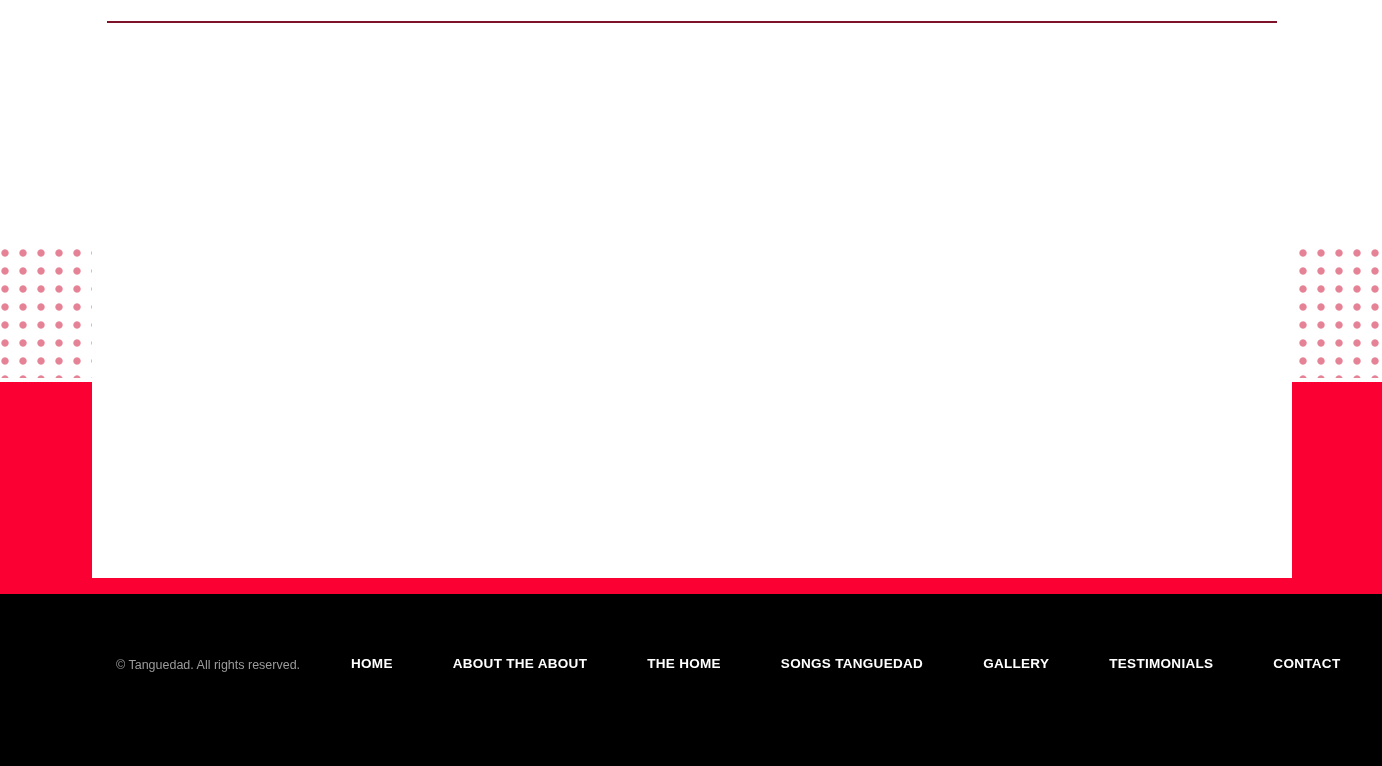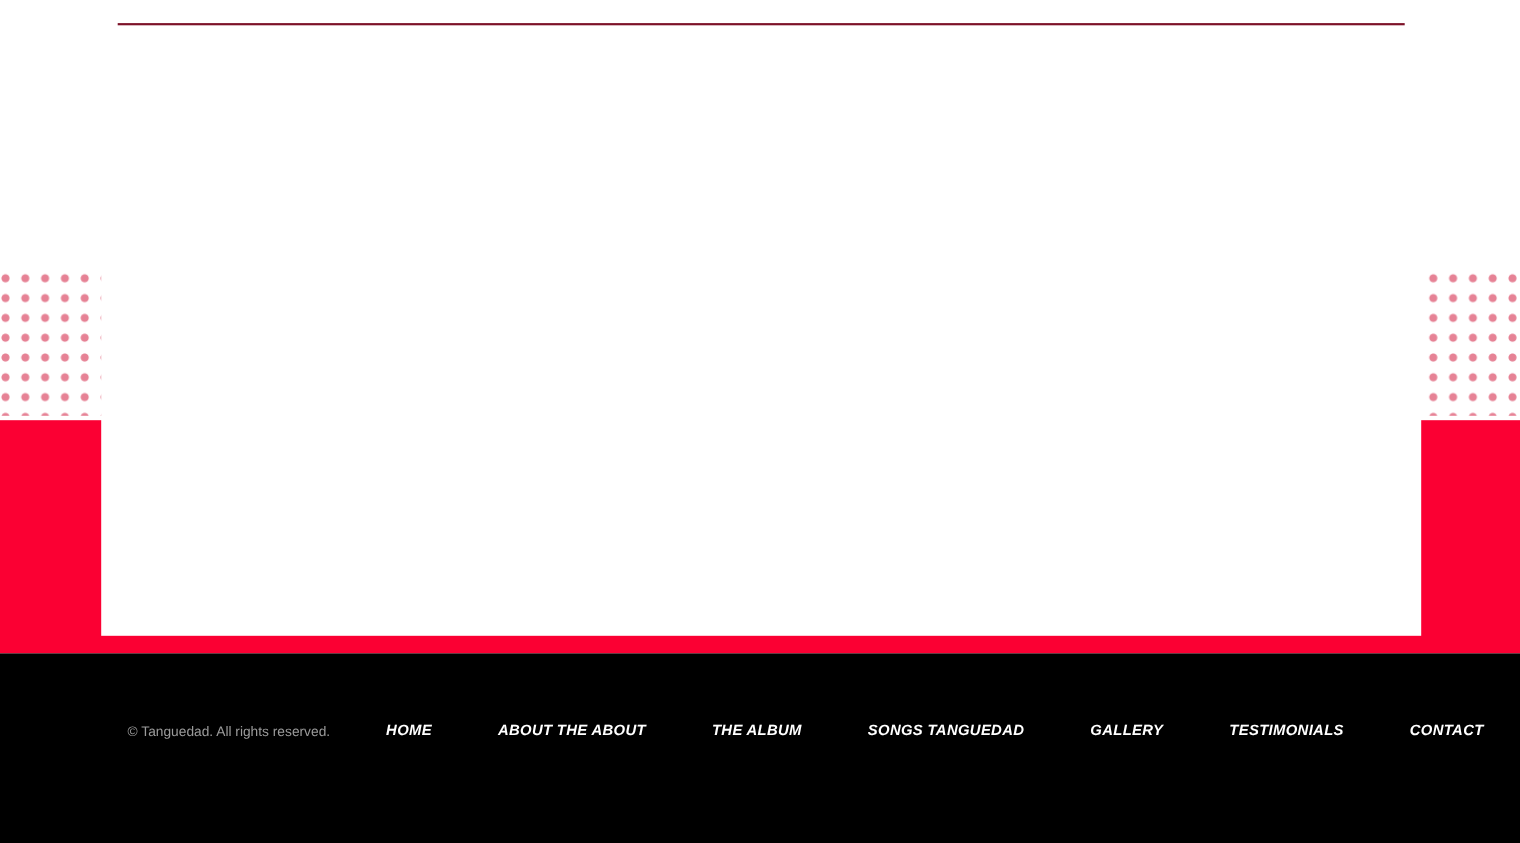--- a/index.html
+++ b/index.html
@@ -186,21 +186,20 @@
     color: #9b9b9b;
     white-space: nowrap;
   }
 
   .footer-nav {
     position: absolute;
     left: 351px; top: 72px;
     display: flex;
     align-items: flex-start;
     gap: 0px;
-    font-style: italic;
   }
   .footer-nav a {
     color: #ffffff;
     text-decoration: none;
     font-size: 13.5px;
     font-weight: 700;
     letter-spacing: 0.3px;
     white-space: nowrap;
     margin-right: 60px;
   }
@@ -246,19 +245,19 @@
 <div class="info-block" id="email-block">
   <div class="info-label">Email</div>
   <a href="#" class="info-value link">info@tanguedad.com</a>
 </div>
 
 <div class="footer-inner">
   <div class="copyright">© Tanguedad. All rights reserved.</div>
   <nav class="footer-nav">
     <a href="#">HOME</a>
     <a href="#">ABOUT THE ABOUT</a>
-    <a href="#">THE ALBUM</a>
+    <a href="#">THE HOME</a>
     <a href="#">SONGS TANGUEDAD</a>
     <a href="#">GALLERY</a>
     <a href="#">TESTIMONIALS</a>
     <a href="#">CONTACT</a>
   </nav>
 </div>
 
 </body></html>

